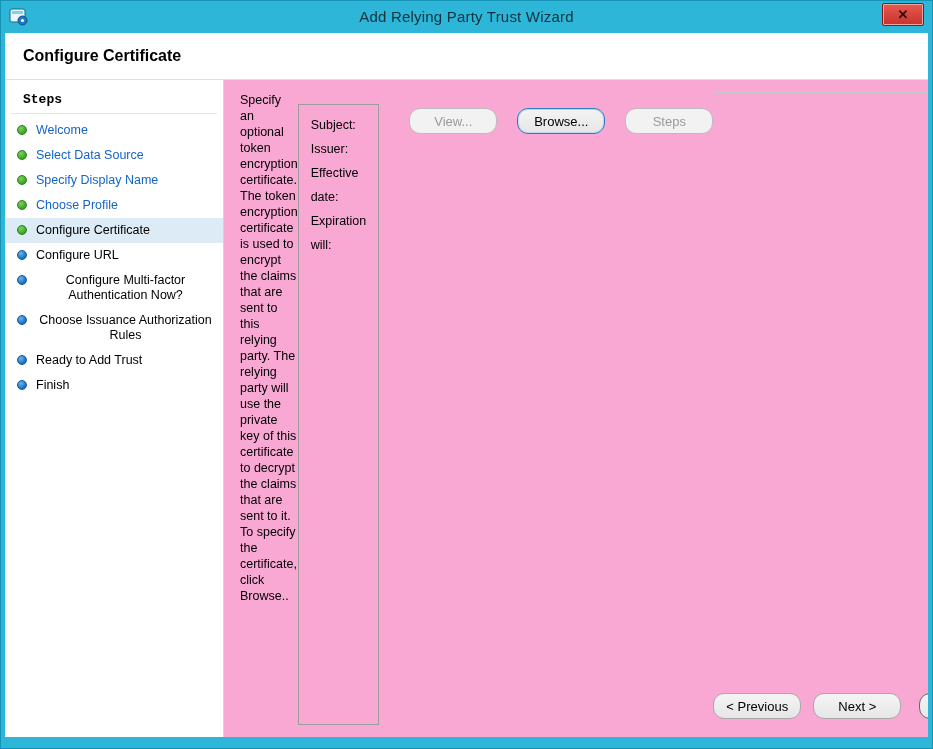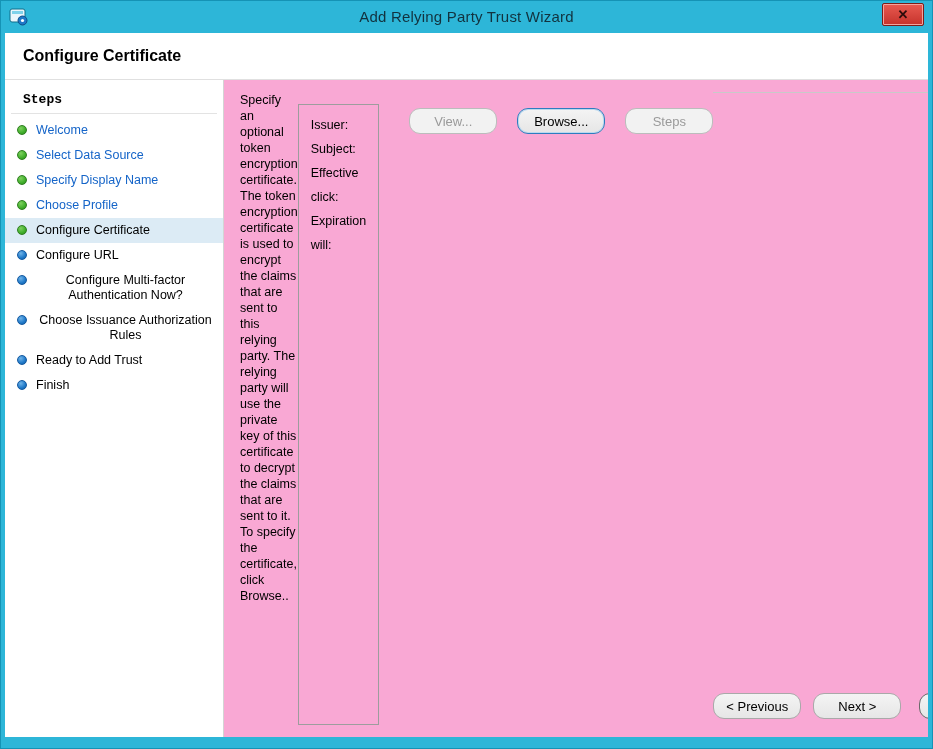--- a/index.html
+++ b/index.html
@@ -192,23 +192,23 @@
               <span class="lbl">Finish</span>
             </div>
           </div>
       </div>
 
       <div class="content">
 
         <p class="description">Specify an optional token encryption certificate.  The token encryption certificate is used to encrypt the claims that are sent to this relying party.  The relying party will use the private key of this certificate to decrypt the claims that are sent to it.  To specify the certificate, click Browse..</p>
 
         <div class="cert-box">
+          <div class="cert-row">Subject:</div>
           <div class="cert-row">Issuer:</div>
-          <div class="cert-row">Subject:</div>
-          <div class="cert-row">Effective click:</div>
+          <div class="cert-row">Effective date:</div>
           <div class="cert-row">Expiration will:</div>
         </div>
 
         <div class="cert-buttons">
           <button class="win-btn disabled" disabled="">View...</button>
           <button class="win-btn focused">Browse...</button>
           <button class="win-btn disabled" disabled="">Steps</button>
         </div>
 
         <div class="spacer"></div>

